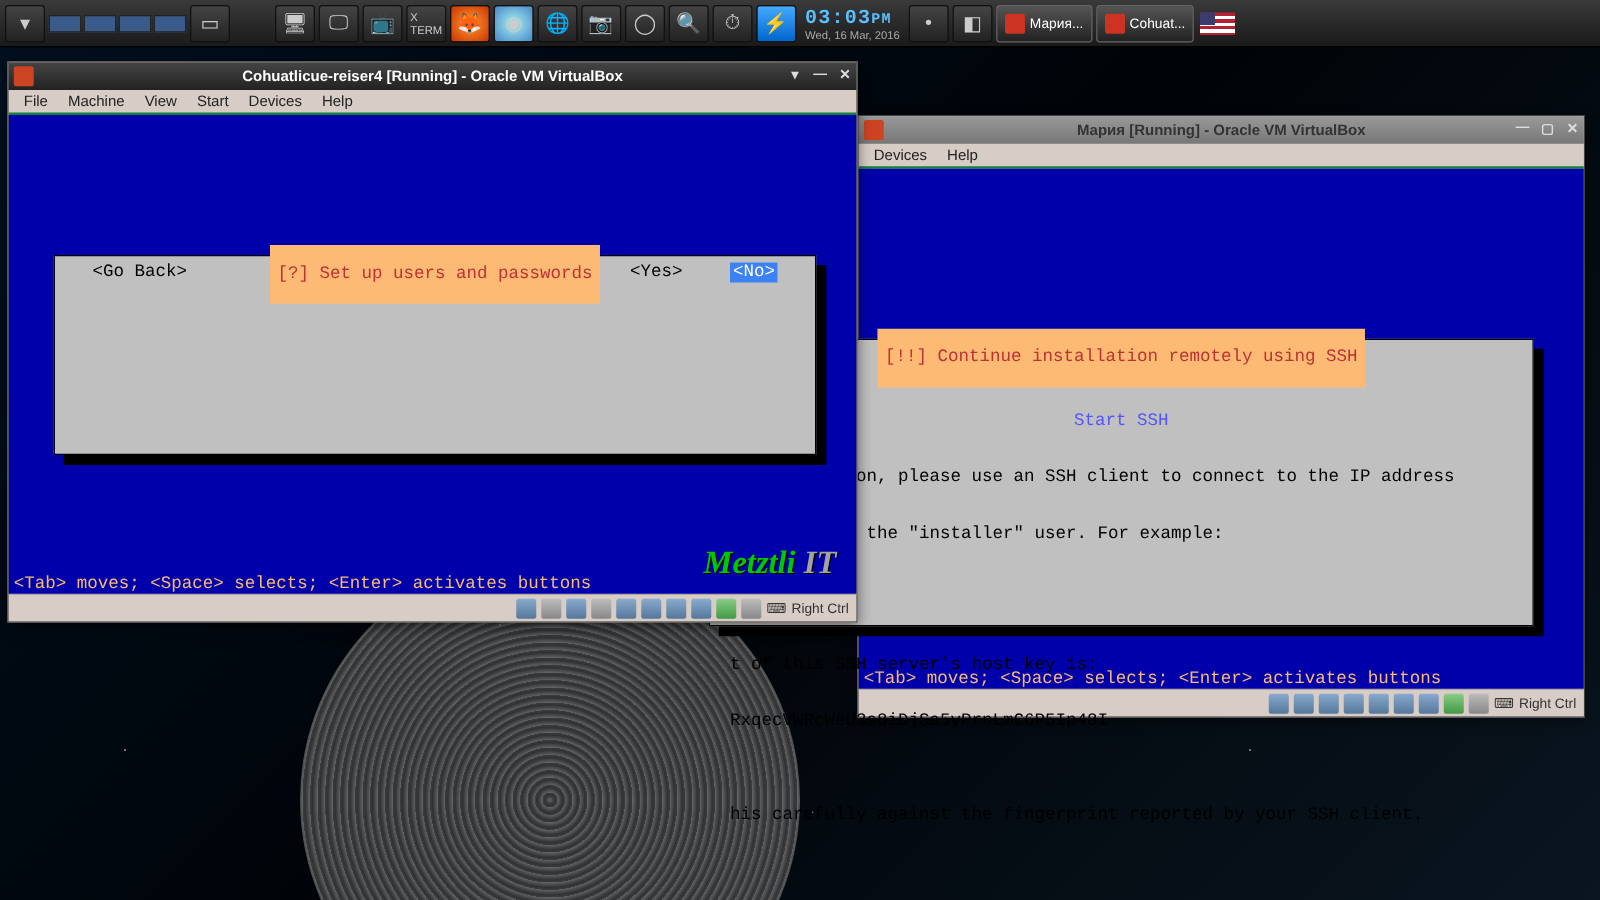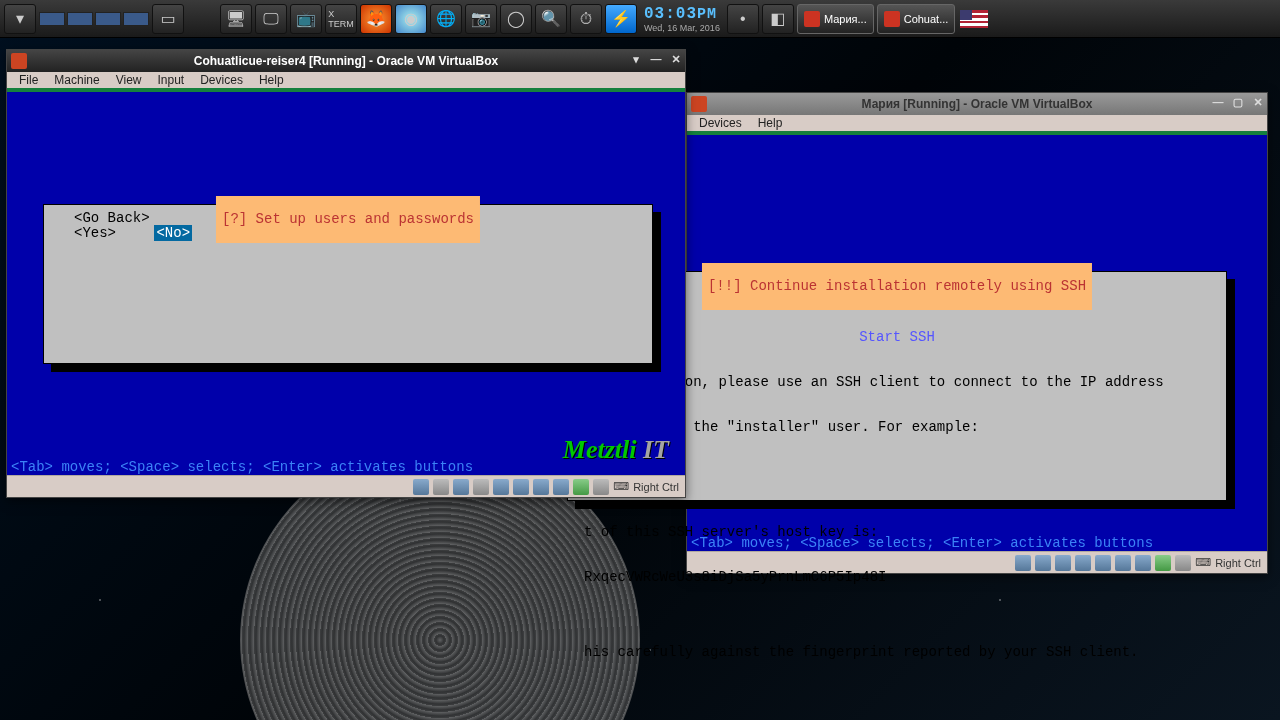--- a/index.html
+++ b/index.html
@@ -64,21 +64,21 @@
   color: #fff; display: flex; align-items: center; justify-content: center;
   font-size: 12px; font-weight: bold; position: relative;
 }
 .titlebar.inactive { background: linear-gradient(180deg, #999, #777); color:#333; }
 .title-controls { position:absolute; right:2px; top:2px; display:flex; gap:6px; }
 .title-btn { width:14px; height:14px; color:#ddd; font-size:11px; cursor:pointer; display:flex; align-items:center; justify-content:center; }
 .title-icon { position:absolute; left:4px; top:3px; width:16px; height:16px; background:#cc4422; border-radius:2px; }
 
 .menubar {
   height: 20px; background: #d8ccc6; display: flex; align-items: center;
-  padding: 0 4px; gap: 0; border-bottom: 4px solid #15803d; font-size: 12px; color:#222;
+  padding: 0 4px; gap: 0; border-bottom: 2px solid #15803d; font-size: 12px; color:#222;
 }
 .menubar span { padding: 2px 8px; cursor:pointer; }
 
 
 .vm-screen {
   background: #0000aa; color: #bbb; font-family: "Courier New", monospace;
   font-size: 14px; line-height: 15px; position: relative;
   height: calc(100% - 64px);
 }
 .win2 .vm-screen { height: calc(100% - 64px); }
@@ -91,34 +91,34 @@
 .box1 { top: 112px; left: 36px; width: 610px; height: 160px; }
 .box1s { top: 120px; left: 44px; width: 610px; height: 160px; }
 .box2 { top: 136px; left: -120px; width: 660px; height: 230px; }
 .box2s { top: 144px; left: -112px; width: 660px; height: 230px; }
 
 .di-title {
   position:absolute; top:-9px; left:50%; transform:translateX(-50%);
   background:#fdba74; color:#b33; padding:16px 6px; white-space:nowrap;
 }
 .di-body { padding:28px 16px 10px 16px; color:#000; white-space:pre-wrap; }
-.di-action-row { display:flex; justify-content:space-between; padding:6px 30px 10px;flex-direction:column; }
+.di-action-row { display:flex; justify-content:space-between; padding:6px 30px 10px; }
 .di-action { color:#000; }
-.di-action.sel { background:#0369a1; color:#fff; padding:0 2px;text-align:right; }
+.di-action.sel { background:#3b82f6; color:#fff; padding:0 2px;text-align:right; }
 .di-center { text-align:center; }
 
 .watermark {
   position:absolute; font-family:serif; font-weight:bold; font-size:26px;
   font-style:italic;
 }
 .wm-g { color:#00c800; text-shadow:1px 1px #000; }
 .wm-r { color:#a3a3a3; text-shadow:1px 1px #000; }
 
 .hint-line {
-  position:absolute; bottom:0; left:0; right:0; color:#3b82f6; padding:0 4px;
+  position:absolute; bottom:0; left:0; right:0; color:#fdba74; padding:0 4px;
 }
 
 
 .vm-status {
   height: 22px; background: #d8ccc6; border-top:1px solid #b0a8a0;
   display:flex; align-items:center; justify-content:flex-end; gap:4px;
   padding:0 6px; font-size:11px; color:#333;
 }
 .stat-icon { width:16px; height:16px; background:linear-gradient(180deg,#8ac,#579); border-radius:2px; }
 .stat-icon.g { background:linear-gradient(180deg,#8c8,#494); }
@@ -150,21 +150,21 @@
   <div class="panel-icon" style="font-size:9px;">X<br>TERM</div>
   <div class="panel-icon" style="background:radial-gradient(#ff9933,#cc3300);">🦊</div>
   <div class="panel-icon" style="background:radial-gradient(#aee,#48c);">◉</div>
   <div class="panel-icon">🌐</div>
   <div class="panel-icon">📷</div>
   <div class="panel-icon">◯</div>
   <div class="panel-icon">🔍</div>
   <div class="panel-icon">⏱</div>
   <div class="panel-icon" style="background:linear-gradient(#4af,#06c);">⚡</div>
   <div class="clock-area">
-    <div class="clock-time"><span>03:03</span><span style="font-size:15px;">PM</span></div>
+    <div class="clock-time"><span>03:03</span><span style="font-size:12px;">PM</span></div>
     <div class="clock-date">Wed, 16 Mar, 2016</div>
   </div>
   <div class="panel-icon">•</div>
   <div class="panel-icon">◧</div>
   <div class="task-btn">
     <div class="task-badge"></div>
     <span>Мария...</span>
   </div>
   <div class="task-btn">
     <div class="task-badge"></div>
@@ -230,21 +230,21 @@
     <div class="title-controls">
       <div class="title-btn">▾</div>
       <div class="title-btn">—</div>
       <div class="title-btn">✕</div>
     </div>
   </div>
   <div class="menubar">
     <span>File</span>
     <span>Machine</span>
     <span>View</span>
-    <span>Input</span>
+    <span>Start</span>
     <span>Devices</span>
     <span>Help</span>
   </div>
   <div class="vm-screen">
     <div class="di-shadow box1s"></div>
     <div class="di-box box1">
       <div class="di-title">[?] Set up users and passwords</div>
       <div class="di-action-row">
         <span class="di-action">&lt;Go Back&gt;</span>
         <span>

